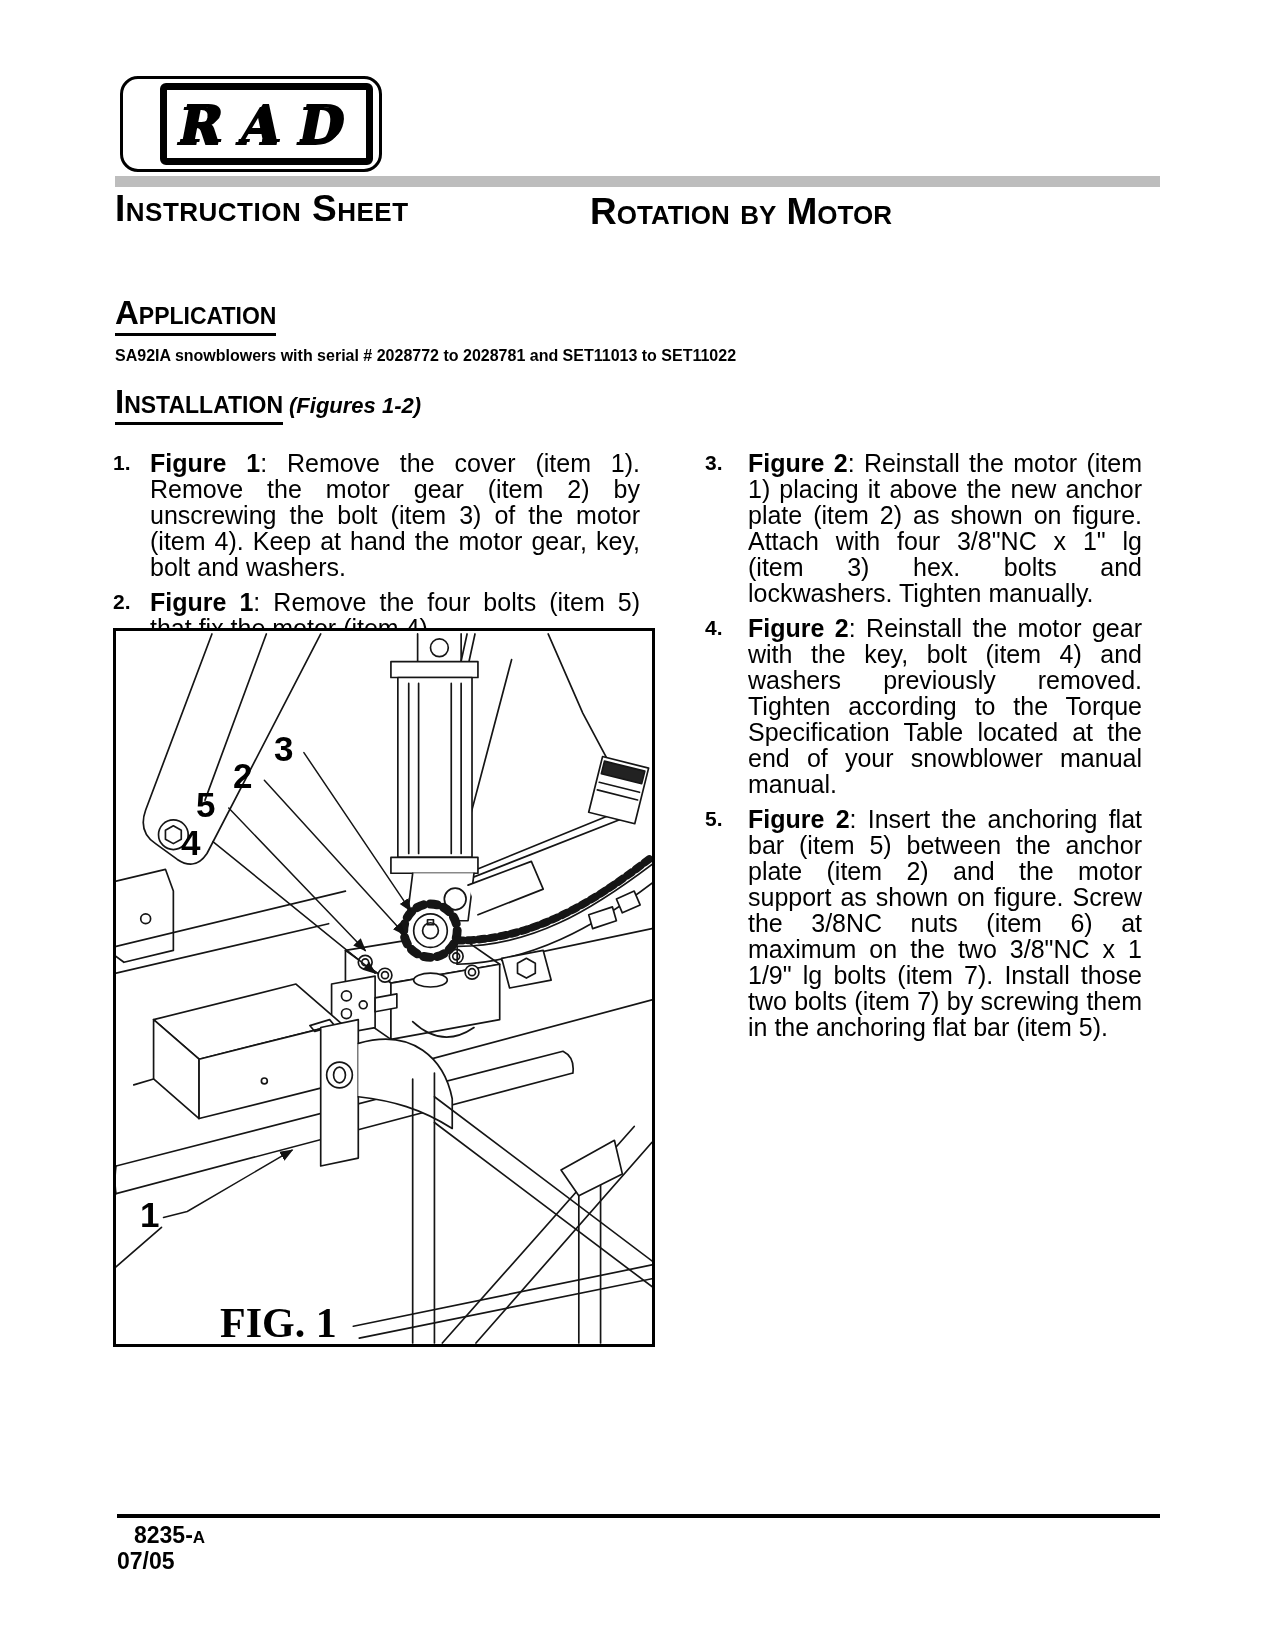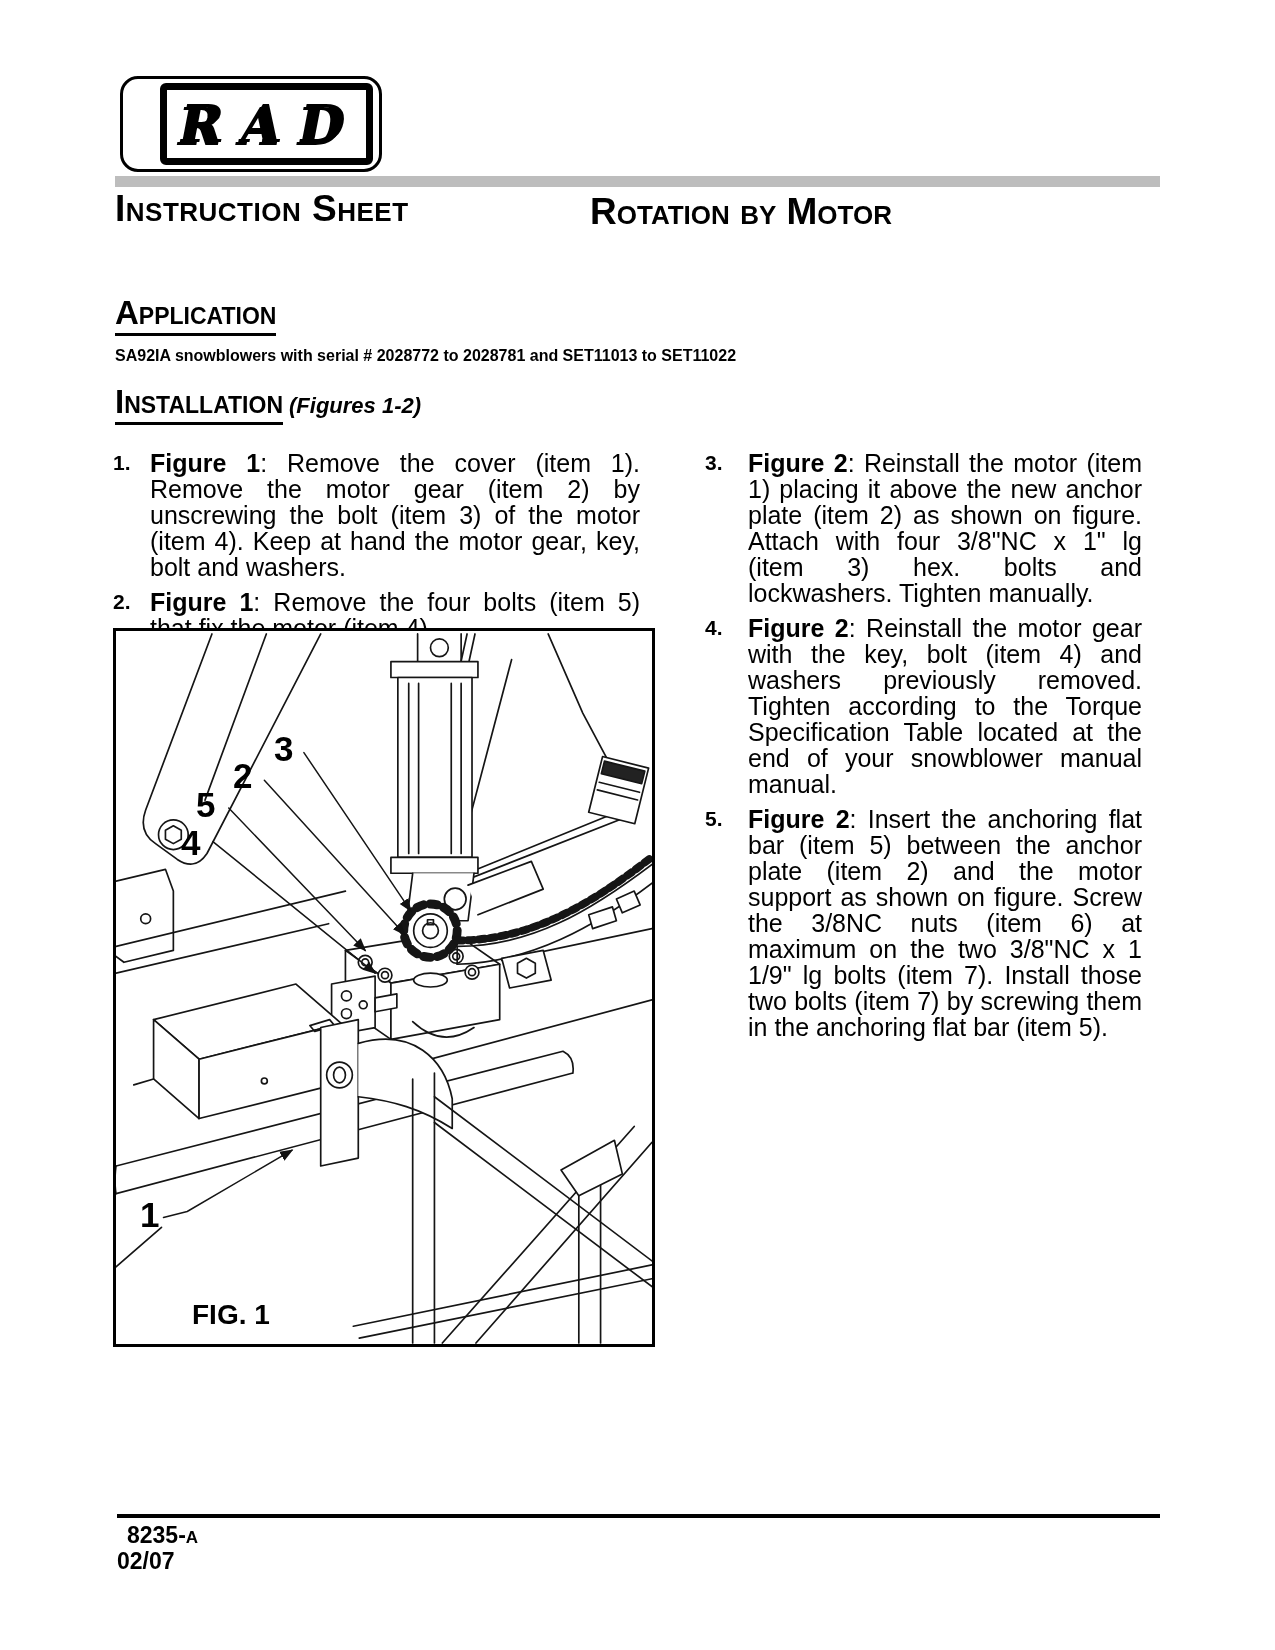--- a/index.html
+++ b/index.html
@@ -53,25 +53,25 @@
 
   
   .figure { left:113px; top:628px; width:542px; height:719px; border:3px solid #000; background:#fff; }
   .figure svg { position:absolute; left:0; top:0; width:536px; height:713px; }
   .callout { position:absolute; font-weight:bold; font-size:35px; line-height:1; }
   .c3 { left:158px; top:100px; }
   .c2 { left:117px; top:127px; }
   .c5 { left:80px;  top:156px; }
   .c4 { left:65px;  top:194px; }
   .c1 { left:24px;  top:566px; }
-  .fig-caption { position:absolute; left:76px; top:668px; font-weight:bold; font-size:28px; }
+  .fig-caption { position:absolute; left:104px; top:668px; font-weight:bold; font-size:42px;font-family:Liberation Serif, serif; }
 
   
   .footer-rule { left:117px; top:1514px; width:1043px; height:4px; background:#000; }
-  .footer-code { left:127px; top:1522px; font-weight:bold; font-size:23px; line-height:26px; }
+  .footer-code { left:134px; top:1522px; font-weight:bold; font-size:23px; line-height:26px; }
   .footer-rev  { font-size:17px; }
   .footer-date { left:117px; top:1548px; font-weight:bold; font-size:23px; }
 </style>
 </head>
 <body>
 
 <div class="abs logo">
   <div class="logo-outer"></div>
   <div class="logo-inner">
     <span class="logo-text">RAD</span>
@@ -247,13 +247,13 @@
   <div class="callout c3">3</div>
   <div class="callout c2">2</div>
   <div class="callout c5">5</div>
   <div class="callout c4">4</div>
   <div class="callout c1">1</div>
   <div class="fig-caption">FIG. 1</div>
 </div>
 
 <div class="abs footer-rule"></div>
 <div class="abs footer-code"><span>8235-</span><span class="footer-rev">A</span></div>
-<div class="abs footer-date">02/07</div>
+<div class="abs footer-date">07/05</div>
 
 </body></html>

